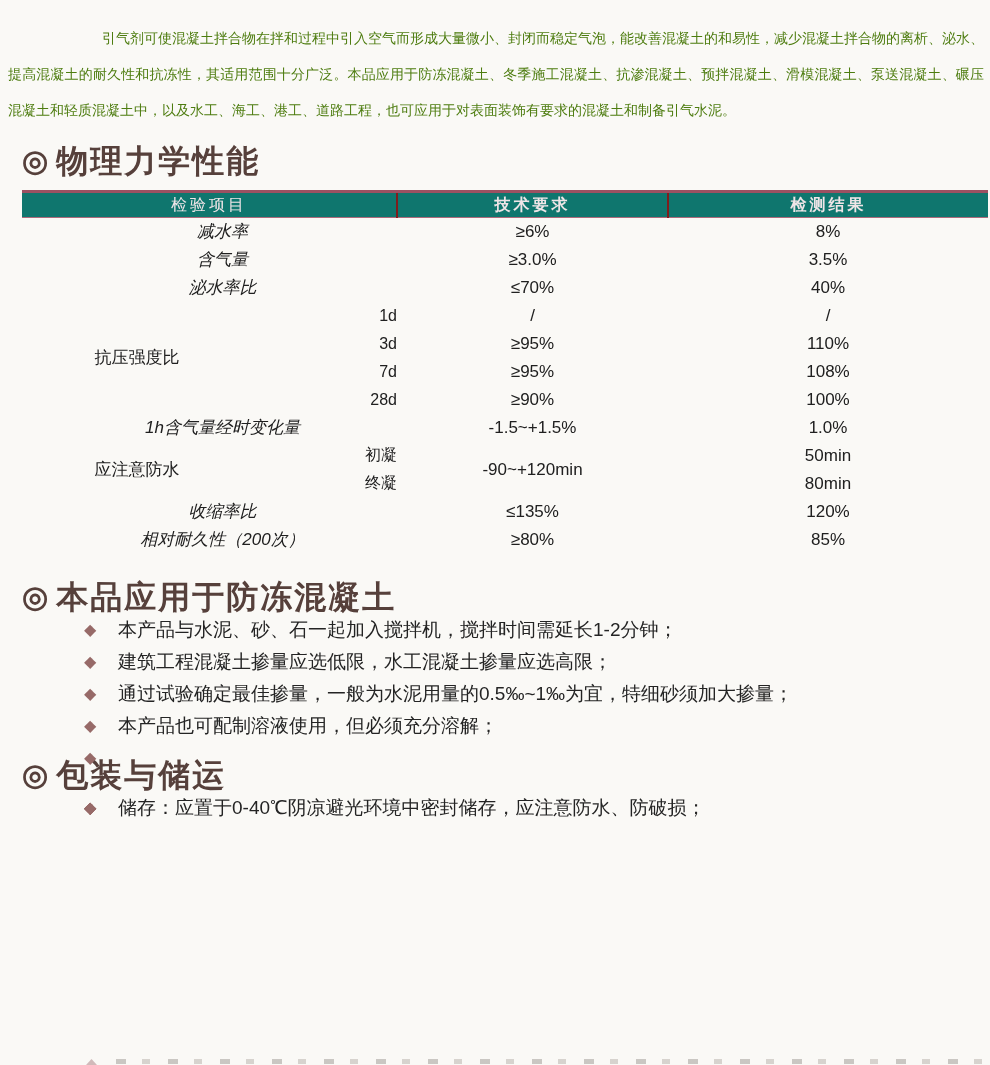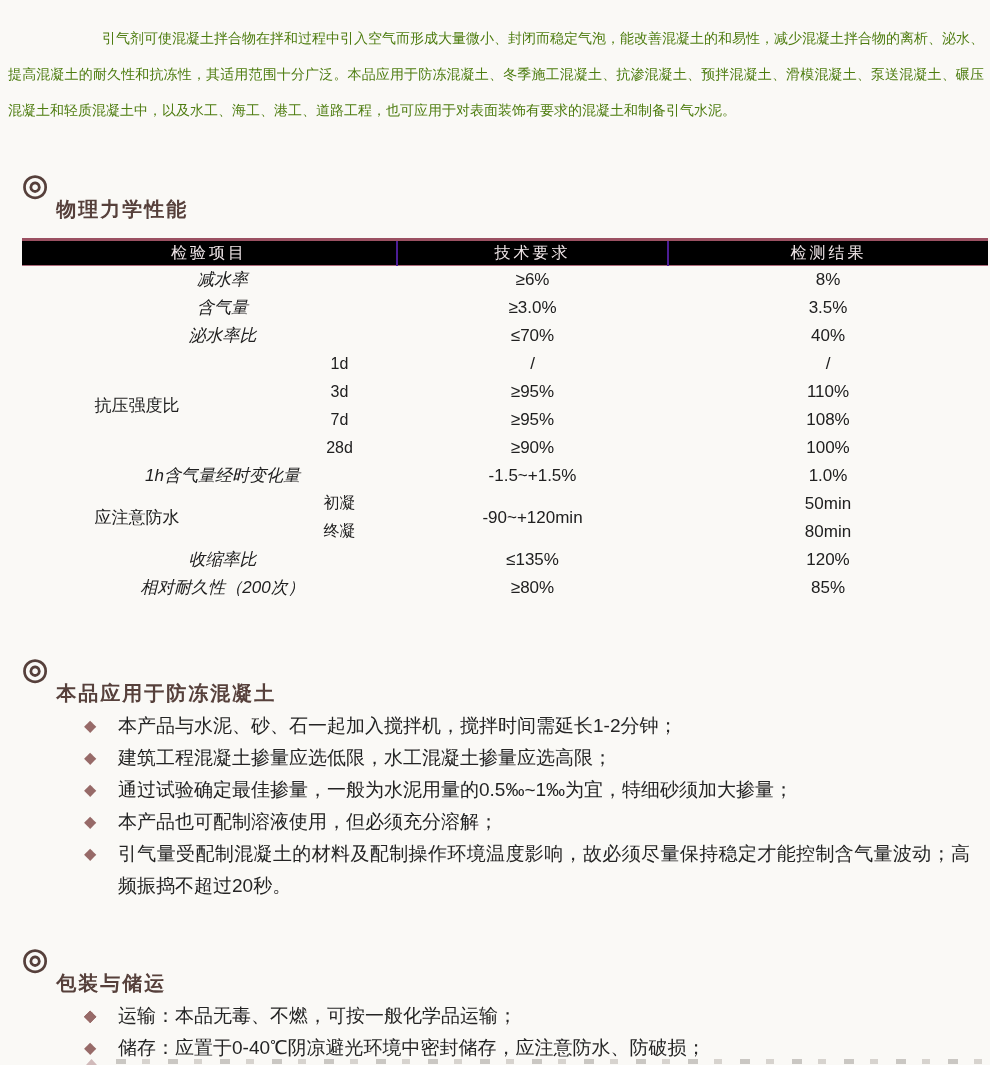--- a/index.html
+++ b/index.html
@@ -25,53 +25,53 @@
 
   
   .section-heading {
     display: flex; align-items: center; gap: 8px;
     margin: 16px 0 0 22px;
     color: #56403b;
     font-weight: bold;
     line-height: 34px;
   }
   .section-heading .marker { font-size: 30px; line-height: 34px; }
-  .section-heading .title  { font-size: 20px; letter-spacing: 2px; margin-top: 48px; }
+  .section-heading .title  { font-size: 32px; letter-spacing: 2px; }
 
   
   table.perf {
     border-collapse: collapse;
     table-layout: fixed;
     width: 966px;
     margin: 12px 0 0 22px;
   }
   table.perf col.c-group  { width: 230px; }
   table.perf col.c-sub    { width: 145px; }
   table.perf col.c-req    { width: 271px; }
   table.perf col.c-result { width: 320px; }
   table.perf thead th {
-    background: #000000;
+    background: #0f766e;
     color: #efe5e7;
     font-weight: normal;
     font-size: 16px;
     letter-spacing: 3px;
     height: 26px;
     border-top: 3px solid #9b5162;
     border-bottom: 1px solid #ad6a7b;
   }
-  table.perf thead th.sep { border-left: 2px solid #4c1d95; }
+  table.perf thead th.sep { border-left: 2px solid #7f1d1d; font-weight: bold; }
   table.perf tbody td {
     text-align: center;
     font-size: 17px;
     height: 28px;
     padding: 0;
     color: #202020;
   }
   table.perf tbody td.item  { padding-left: 26px; font-style: italic; }
-  table.perf tbody td.sub   { padding-left: 30px; font-size: 16px; }
+  table.perf tbody td.sub   { padding-left: 30px; font-size: 16px; text-align: right; }
   table.perf tbody td.group { font-size: 17px; }
 
   
   ul.bullets {
     list-style: none;
     margin: 0; padding: 0 20px 0 84px;
   }
   ul.bullets li {
     position: relative;
     padding-left: 34px;
@@ -216,39 +216,37 @@
     <li>
       <span class="diamond">◆</span>
       <span>通过试验确定最佳掺量，一般为水泥用量的0.5‰~1‰为宜，特细砂须加大掺量；</span>
     </li>
     <li>
       <span class="diamond">◆</span>
       <span>本产品也可配制溶液使用，但必须充分溶解；</span>
     </li>
     <li>
       <span class="diamond">◆</span>
-      <span>引气量受配制混凝土的材料及配制操作环境温度影响，故必须尽量保持稳定才能控制含气量波动；高频振捣不超过20秒。</span>
     </li>
   </ul>
 
   <div class="section-heading packaging-heading">
     <span class="marker">◎</span>
     <span class="title">包装与储运</span>
   </div>
 
   <ul class="bullets packaging-bullets">
     <li>
       <span class="diamond">◆</span>
     </li>
     <li>
       <span class="diamond">◆</span>
     </li>
     <li>
       <span class="diamond">◆</span>
-      <span>运输：本品无毒、不燃，可按一般化学品运输；</span>
     </li>
     <li>
       <span class="diamond">◆</span>
       <span>储存：应置于0-40℃阴凉避光环境中密封储存，应注意防水、防破损；</span>
     </li>
   </ul>
 
   <div class="cutoff-diamond"></div>
   <div class="cutoff-frag"></div>
 

